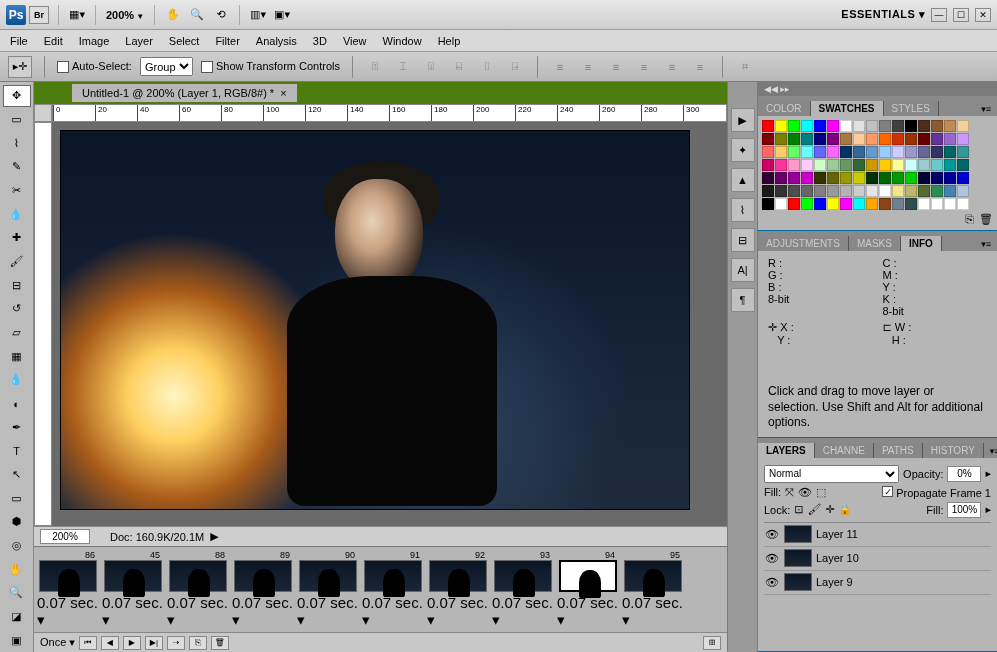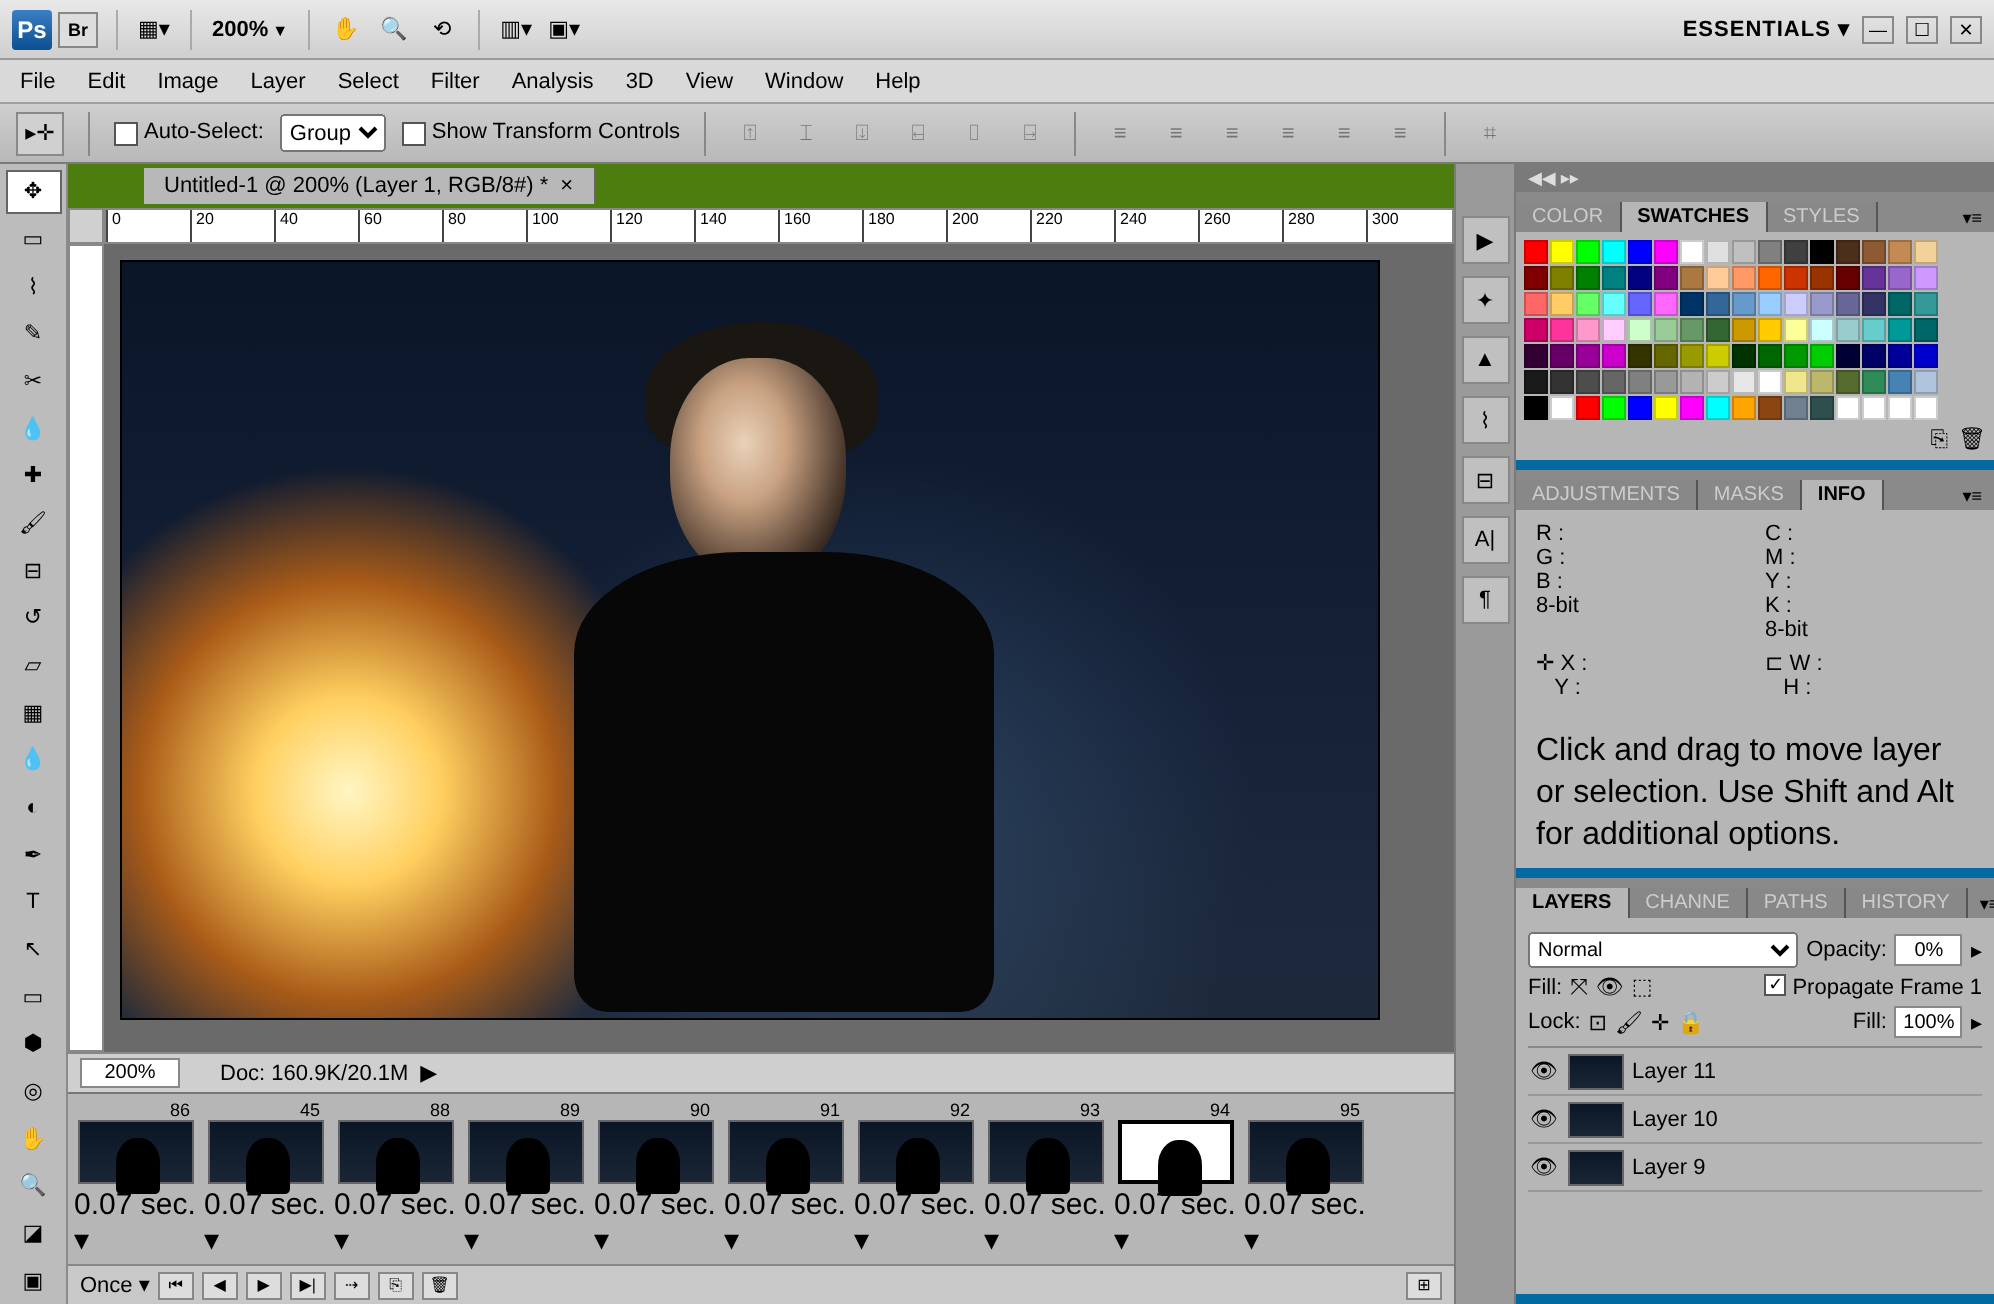--- a/index.html
+++ b/index.html
@@ -53,31 +53,31 @@
 .frame .fnum { font-size:9px; text-align:right; width:100%; padding-right:4px;}
 .frame .thumb { width:58px; height:40px; background:linear-gradient(#0a1525,#1a2535); border:1px solid #666; position:relative;}
 .frame .thumb.sel { border:2px solid #000; background:#fff;}
 .frame .thumb::after { content:""; position:absolute; left:18px; top:8px; width:22px; height:28px; background:#000; border-radius:45% 45% 10% 10%;}
 .frame .delay { font-size:15px; margin-top:2px;}
 .anim-ctrl { height:20px; background:#c8c8c8; display:flex; align-items:center; padding:0 6px; gap:4px; font-size:10px; border-top:1px solid #888;}
 .anim-ctrl .btn { width:18px; height:14px; border:1px solid #888; background:#ddd; display:inline-flex; align-items:center; justify-content:center; font-size:8px;}
 .right-dock { width:240px; background:#b6b6b6; border-left:1px solid #7a7a7a; display:flex; flex-direction:column;}
 .dock-strip { width:30px; background:#9a9a9a; border-left:1px solid #7a7a7a; padding-top:20px;}
 .dock-strip .dico { width:24px; height:24px; margin:6px auto; display:flex; align-items:center; justify-content:center; border:1px solid #888; background:#c0c0c0;}
-.panel { border-bottom:5px solid #0369a1;}
+.panel { border-bottom:1px solid #0369a1;}
 .panel-tabs { height:20px; display:flex; background:#8a8a8a; align-items:flex-end;}
 .panel-tabs .ptab { padding:2px 8px; font-size:10px; background:#888; color:#ccc; border-right:1px solid #555; cursor:pointer;}
 .panel-tabs .ptab.act { background:#b6b6b6; color:#000; font-weight:bold;}
 .panel-tabs .menu-ico { margin-left:auto; padding:2px 6px; font-size:9px;}
 .swatch-body { padding:4px; }
 .swatch-grid { display:grid; grid-template-columns:repeat(16,12px); gap:1px; }
 .swatch-grid div { width:12px; height:12px; border:1px solid rgba(0,0,0,0.2);}
 .info-body { padding:6px 10px; font-size:10px; }
 .info-grid { display:grid; grid-template-columns:1fr 1fr; gap:4px 10px;}
-.info-hint { margin-top:16px; font-size:16px; line-height:1.3;}
+.info-hint { margin-top:38px; font-size:12px; line-height:1.3;}
 .layers-body { padding:4px 6px; font-size:10px;}
 .layers-body .row { display:flex; align-items:center; gap:4px; margin:3px 0;}
 .layers-body select { height:18px; font-size:10px; flex:1;}
 .layers-body input[type=text]{ width:34px; height:16px; font-size:10px; text-align:center; border:1px solid #888;}
 .layers-body .chk { width:11px; height:11px; border:1px solid #555; background:#fff; display:inline-block;}
 .layers-body .chk.on::after { content:"✓"; font-size:9px; position:relative; top:-2px; left:1px;}
 .layer-list { border-top:1px solid #888; margin-top:4px;}
 .layer-row { display:flex; align-items:center; height:24px; border-bottom:1px solid #999; gap:4px;}
 .layer-row .eye { width:16px; text-align:center;}
 .layer-row .lthumb { width:28px; height:18px; background:linear-gradient(#0a1525,#1a2535); border:1px solid #666;}

